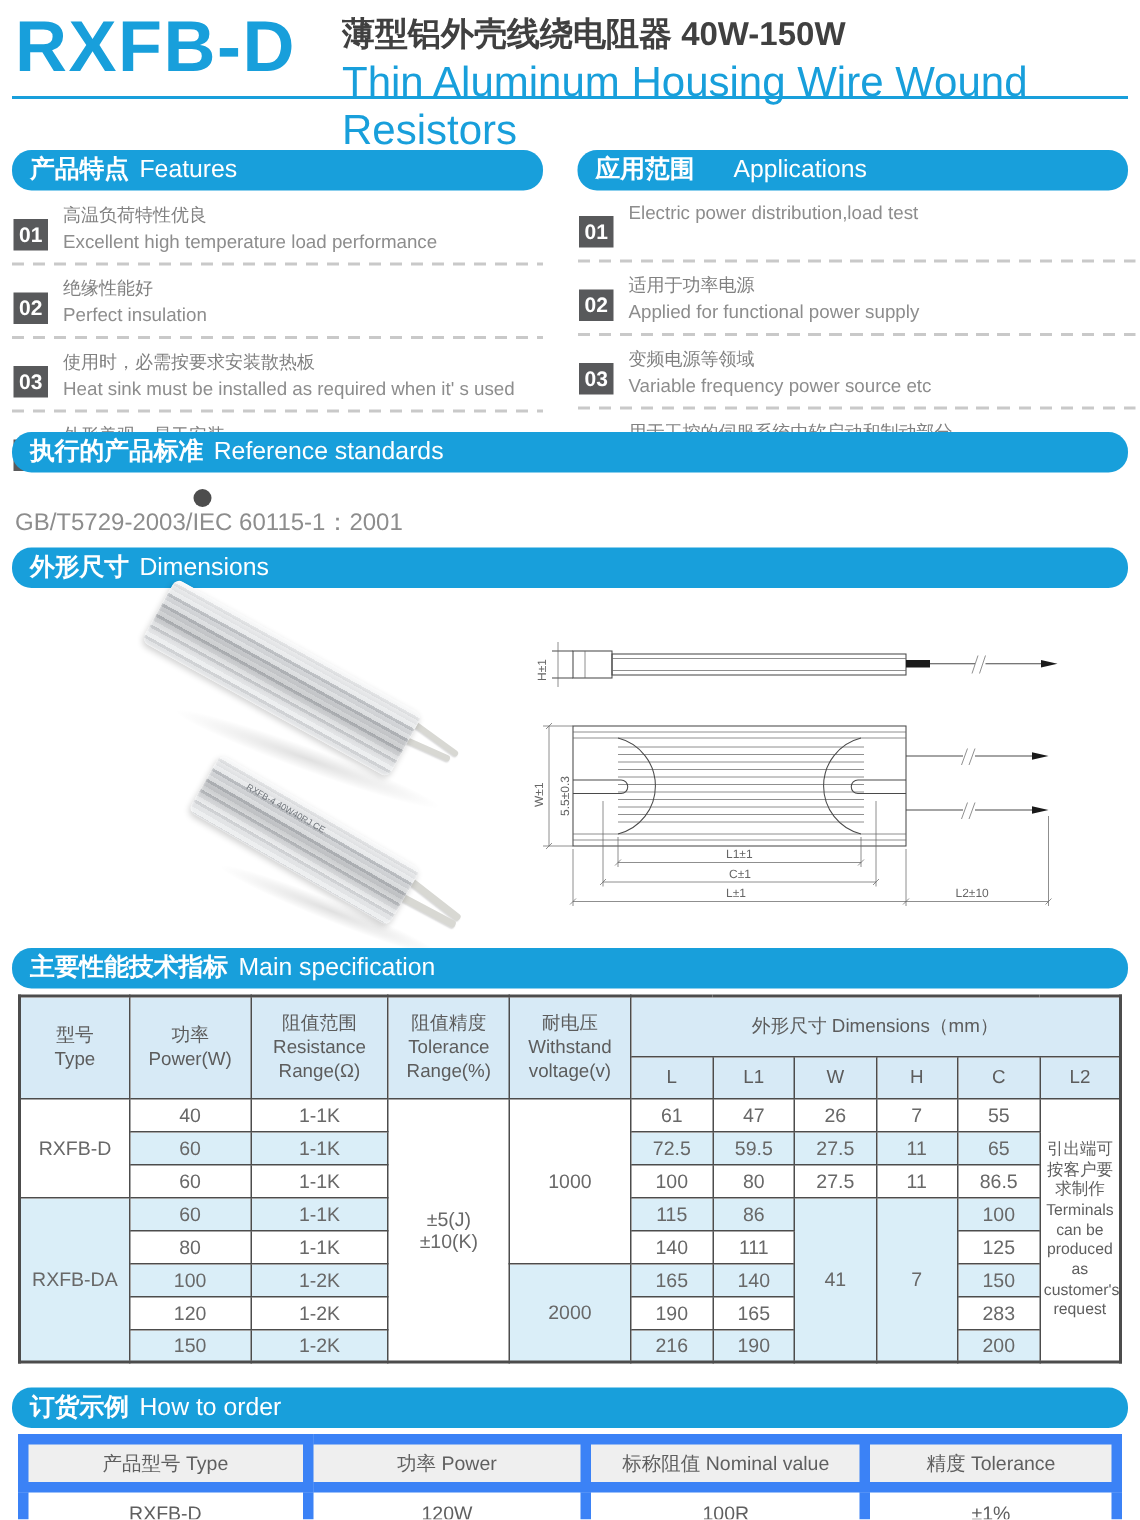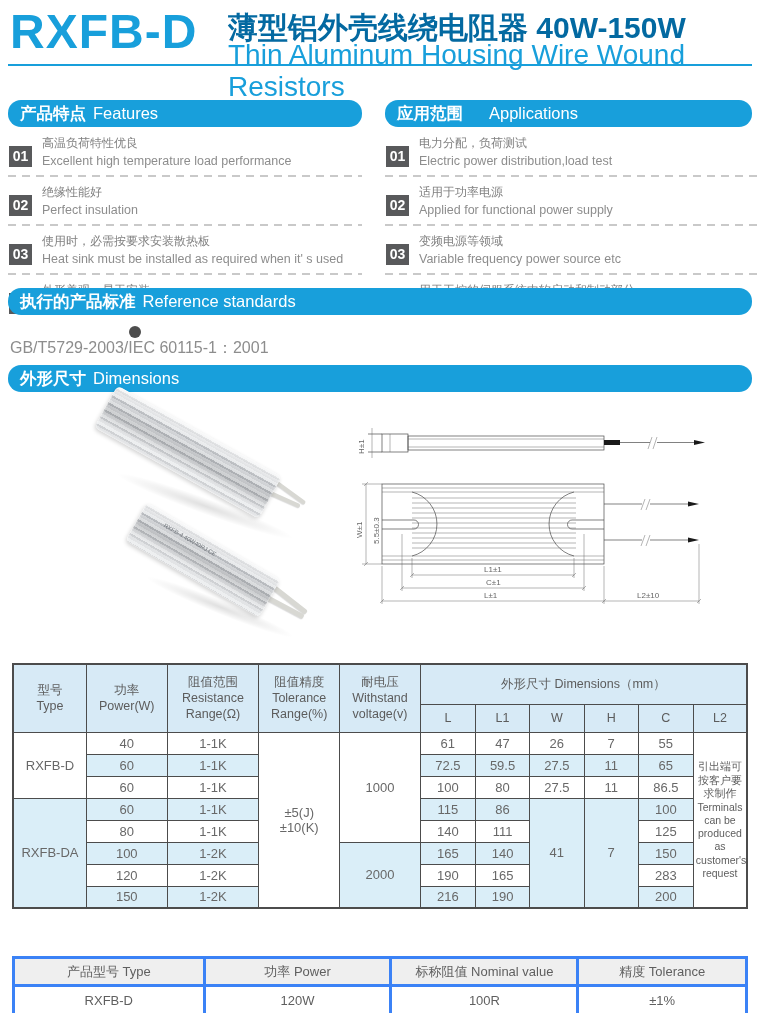--- a/index.html
+++ b/index.html
@@ -1,21 +1,21 @@
 <!DOCTYPE html>
 <html><head>
 <meta charset="utf-8">
 <style>
   html,body{margin:0;padding:0;background:#fff;}
   .page{position:relative;width:760px;height:1013px;background:#fff;overflow:hidden;
         font-family:"Liberation Sans","DejaVu Sans",sans-serif;}
 
   
   .model{position:absolute;left:10px;top:4px;font-size:48px;font-weight:bold;color:#189fdb;letter-spacing:1px;}
-  .title-cn{position:absolute;left:228px;top:8px;font-size:30px;font-weight:bold;color:#0369a1;}
+  .title-cn{position:absolute;left:228px;top:8px;font-size:22px;font-weight:bold;color:#404040;}
   .title-en{position:absolute;left:228px;top:39px;font-size:28px;color:#189fdb;}
   .header-rule{position:absolute;left:8px;top:64px;width:744px;height:2px;background:#189fdb;}
 
   
   .sec-bar{position:absolute;height:27px;background:#189fdb;color:#fff;display:flex;align-items:center;
            padding-left:12px;box-sizing:border-box;font-size:16.5px;line-height:27px;border-radius:13px;}
   .sec-bar .cn{font-weight:bold;}
   .sec-bar .en{margin-left:7px;font-weight:normal;}
 
   
@@ -72,21 +72,21 @@
   .spec-table tbody tr{height:22px;}
   .spec-table tr.alt td{background:#daeef8;}
   .spec-table td.white{background:#fff;}
   .spec-table td.blue{background:#daeef8;}
   .pre{white-space:pre-line;}
   .l2-note{font-size:11px;line-height:1.25;color:#5e5e5e;padding:0 1px;}
   .l2-note .en{display:block;font-size:10.5px;}
 
   .order-table{position:absolute;left:12px;top:956px;width:736px;font-size:13px;color:#5f5f5f;
       border:2px solid #4c4c4c;}
-  .order-table th,.order-table td{border:3px solid #3b82f6;text-align:center;}
+  .order-table th,.order-table td{border:7px solid #3b82f6;text-align:center;}
   .order-table th{background:#efefef;font-weight:normal;height:23px;}
   .order-table td{height:25px;background:#fff;}
 </style>
 </head>
 <body>
 
 <div class="page">
 
   <div class="model">RXFB-D</div>
   <div class="title-cn">薄型铝外壳线绕电阻器 40W-150W</div>
@@ -125,21 +125,20 @@
     <div class="item">
       <span class="badge">04</span>
       <div class="cn">外形美观、易于安装</div>
       <div class="en">Perfect appearance, easy to install</div>
     </div>
   </div>
 
   <div class="list-col col-right">
     <div class="item">
       <span class="badge">01</span>
-      <div class="cn">电力分配，负荷测试</div>
       <div class="en">Electric power distribution,load test</div>
     </div>
     <div class="sep"></div>
     <div class="item">
       <span class="badge">02</span>
       <div class="cn">适用于功率电源</div>
       <div class="en">Applied for functional power supply</div>
     </div>
     <div class="sep"></div>
     <div class="item">
@@ -261,20 +260,24 @@
     <line x1="30" y1="209" x2="252" y2="209" class="thin"></line>
     <line x1="28" y1="211" x2="32" y2="207" class="thin"></line>
       <line x1="250" y1="211" x2="254" y2="207" class="thin"></line>
     <text x="132" y="206">L±1</text>
     <line x1="347" y1="152" x2="347" y2="212" class="thin"></line>
     <line x1="252" y1="209" x2="347" y2="209" class="thin"></line>
     <line x1="345" y1="211" x2="349" y2="207" class="thin"></line>
     <text x="285" y="206">L2±10</text>
   </svg>
 
+  <div class="sec-bar" style="left:8px;top:632px;width:744px;">
+    <span class="cn">主要性能技术指标</span>
+    <span class="en">Main specification</span>
+  </div>
 
   <table class="spec-table">
     <colgroup>
       <col style="width:10%">
         <col style="width:11%">
         <col style="width:12.5%">
         <col style="width:11%">
         <col style="width:11%">
       <col style="width:7.5%">
         <col style="width:7.4%">
@@ -380,20 +383,24 @@
       <tr class="alt">
         <td>150</td>
         <td>1-2K</td>
         <td>216</td>
         <td>190</td>
         <td>200</td>
       </tr>
     </tbody>
   </table>
 
+  <div class="sec-bar" style="left:8px;top:925px;width:744px;">
+    <span class="cn">订货示例</span>
+    <span class="en">How to order</span>
+  </div>
   <table class="order-table">
     <colgroup>
         <col style="width:26%">
         <col style="width:25.5%">
         <col style="width:25.5%">
         <col style="width:23%">
       </colgroup>
     <thead>
       <tr>
         <th>产品型号  Type</th>

